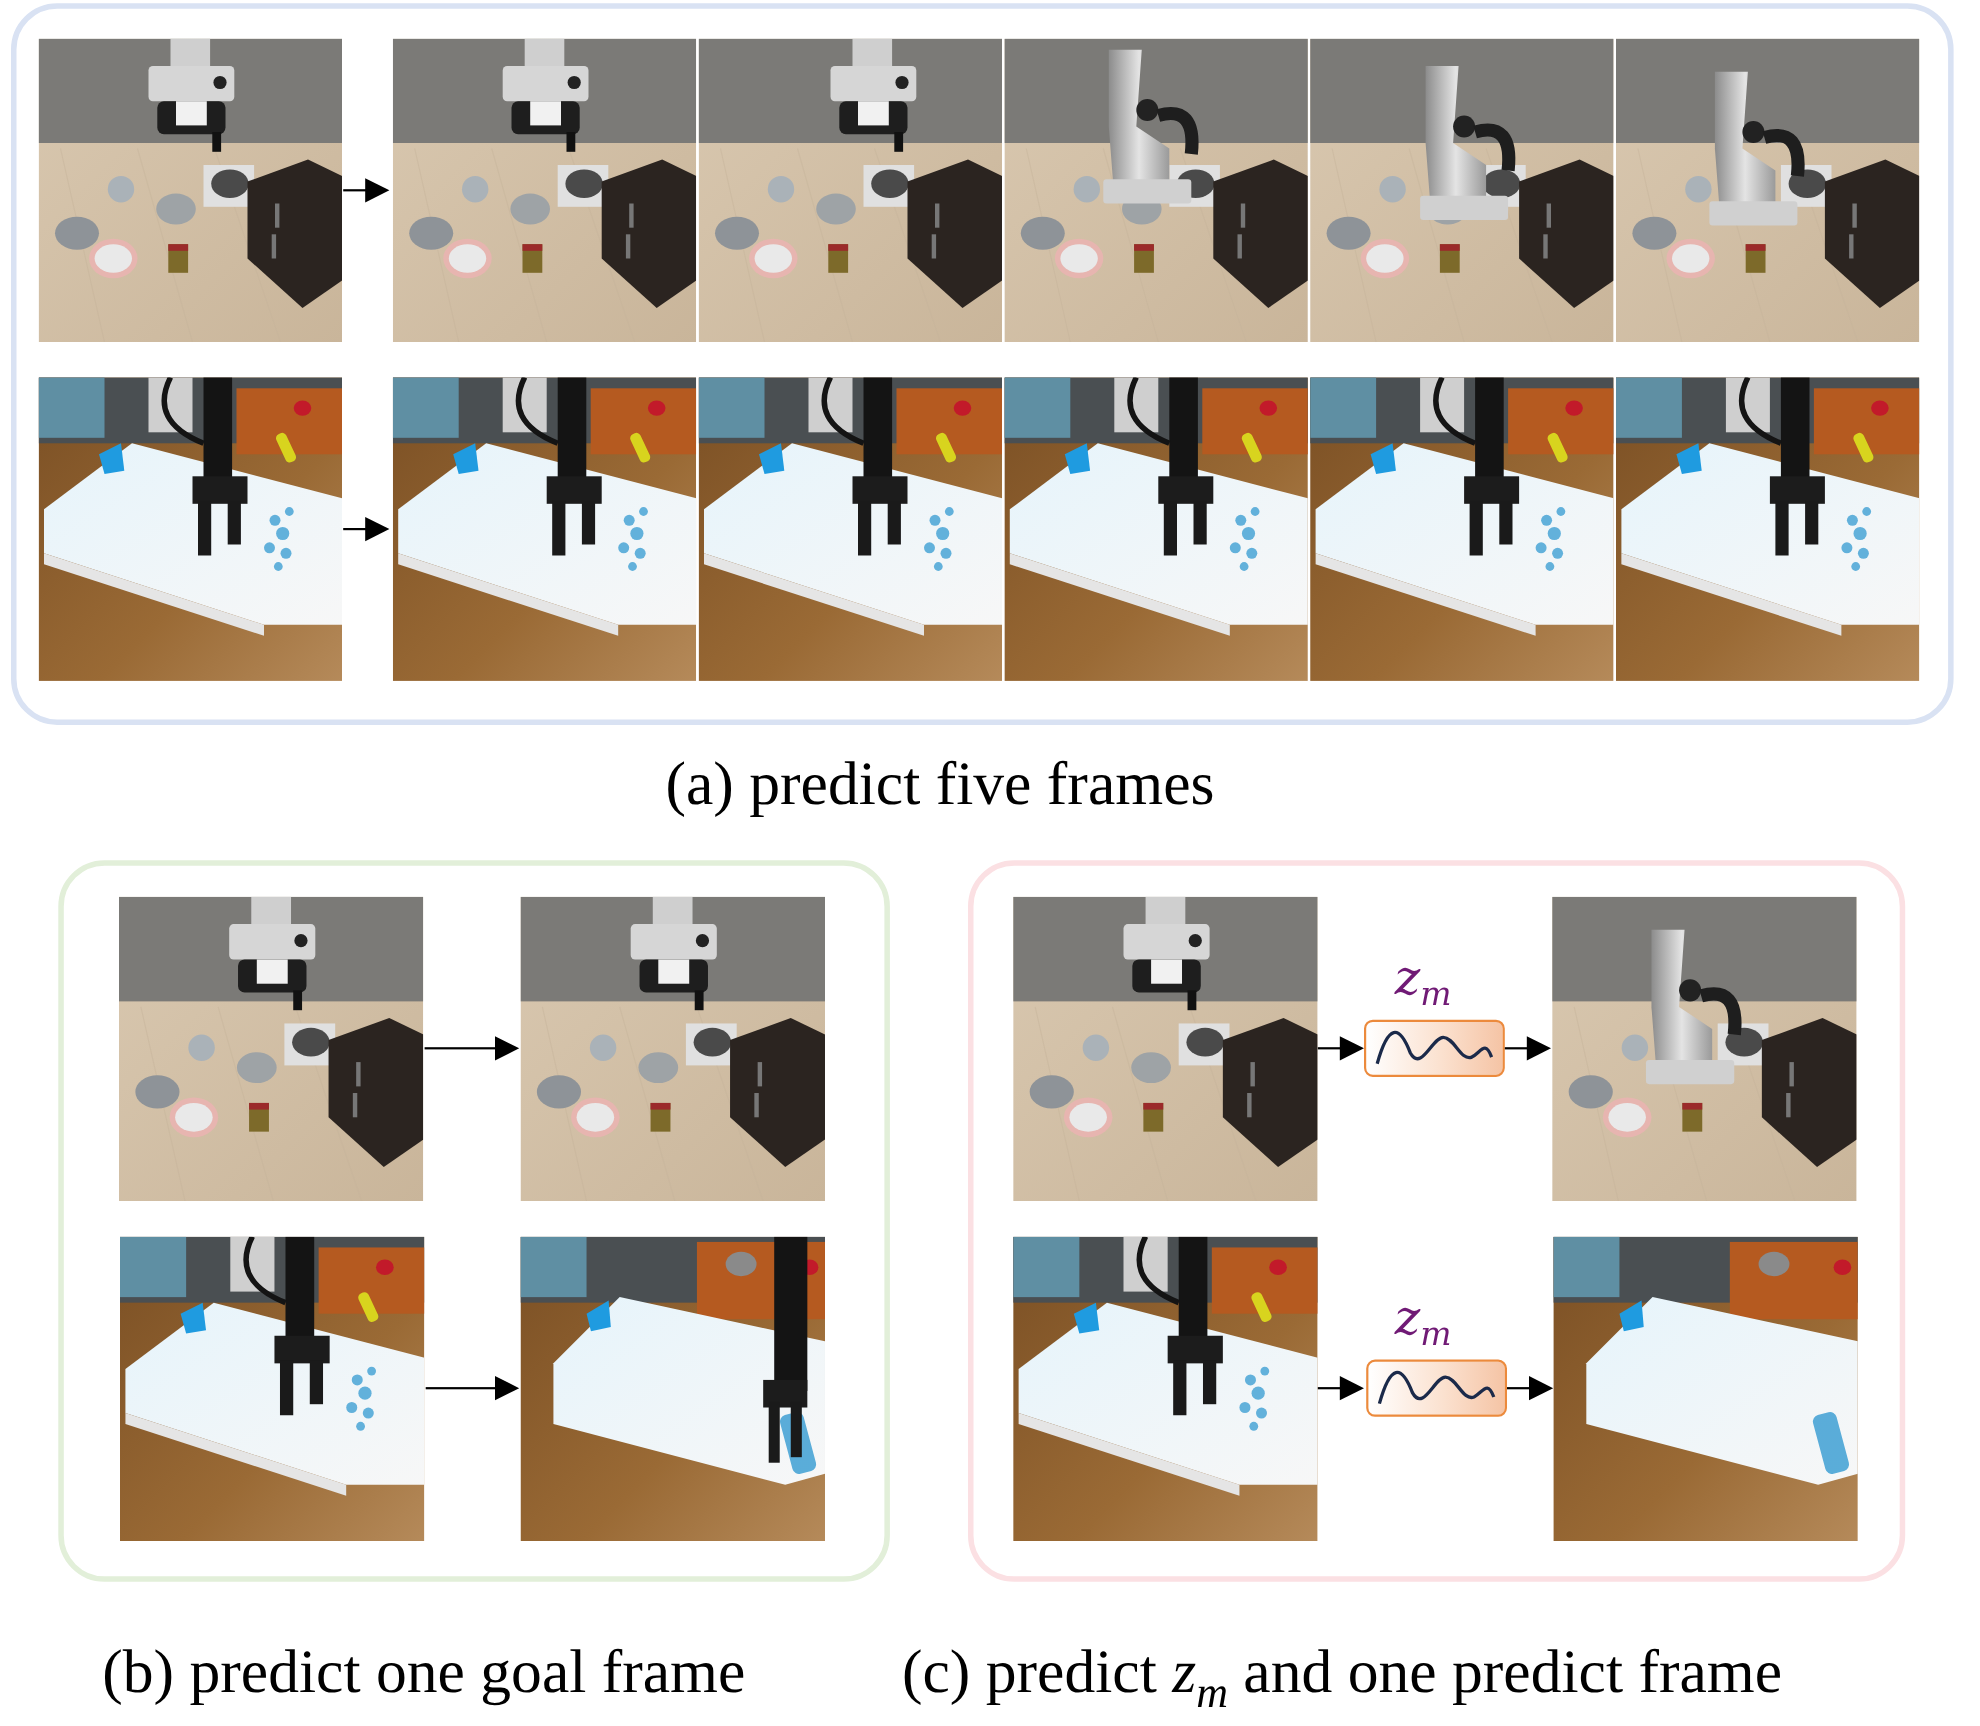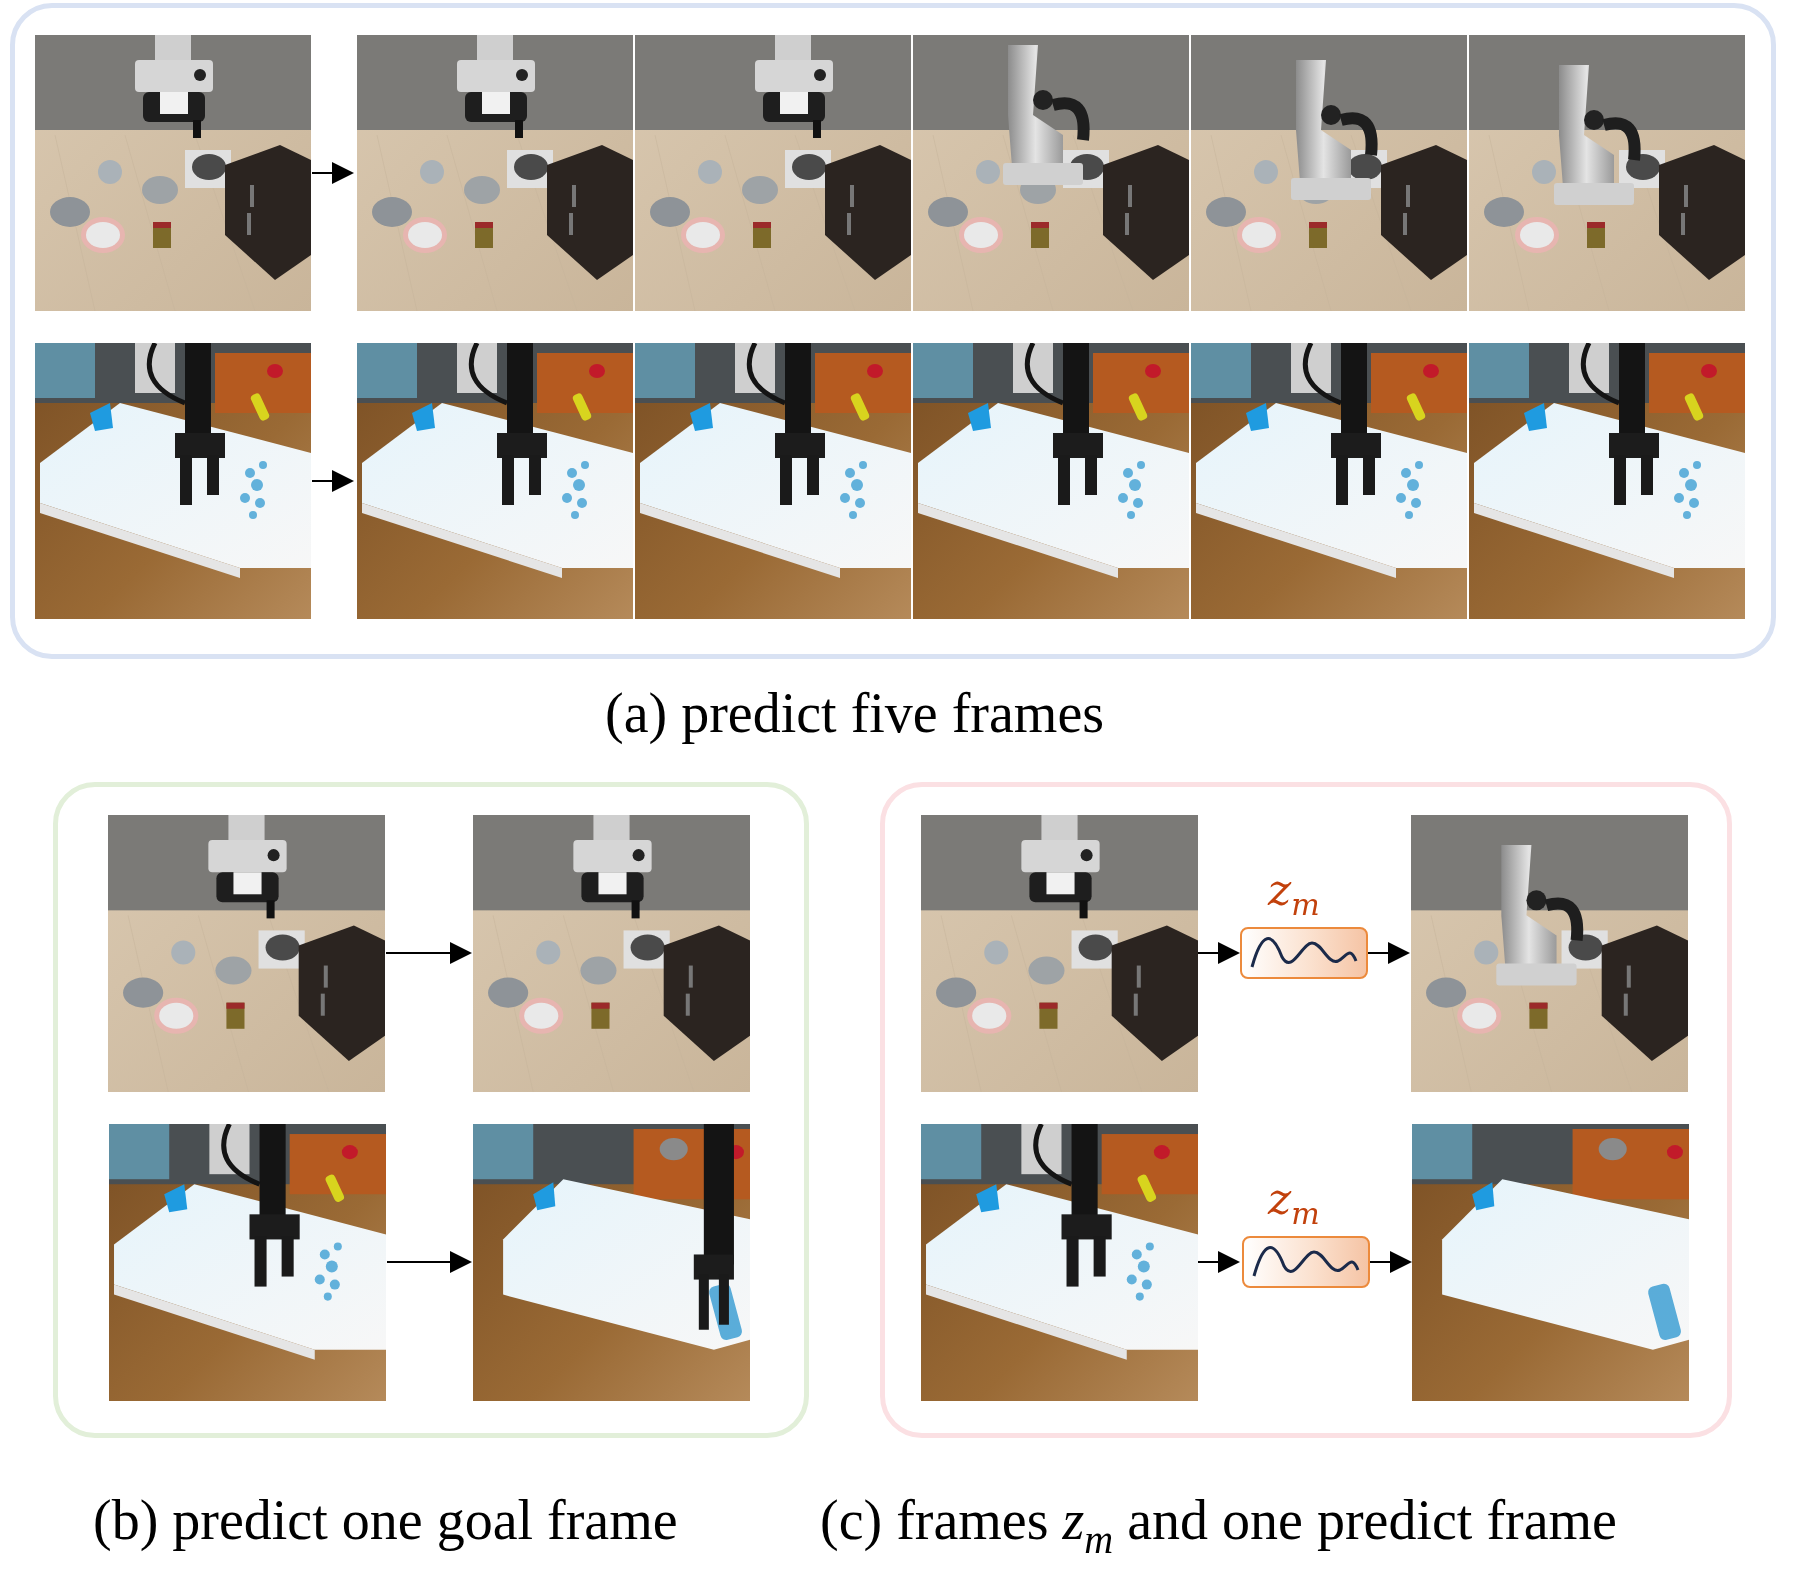--- a/index.html
+++ b/index.html
@@ -20,21 +20,21 @@
   .arrow { position: absolute; height: 0; }
   .arrow .line { position: absolute; left: 0; top: -1px; height: 2px; background: #000; }
   .arrow .head { position: absolute; top: -11px; width: 0; height: 0;
                  border-top: 11px solid transparent; border-bottom: 11px solid transparent;
                  border-left: 22px solid #000; }
 
   .zm-box { position: absolute; width: 128px; height: 52px; box-sizing: border-box;
             border: 2.5px solid #ec8a3c; border-radius: 8px;
             background: linear-gradient(90deg, #ffffff 0%, #fbe1cf 55%, #f5c4a5 100%); }
   .zm-box svg { position: absolute; left: 8px; top: 6px; width: 108px; height: 38px; }
-  .zm-label { position: absolute; font-size: 44px; font-style: italic; color: #c2410c; line-height: 1;
+  .zm-label { position: absolute; font-size: 44px; font-style: italic; color: #701a75; line-height: 1;
               font-family: "DejaVu Serif", "Liberation Serif", serif; }
   .zm-label sub { font-size: 30px; vertical-align: -10px; }
 </style>
 </head>
 <body>
 
 <svg width="0" height="0" style="position:absolute">
   <defs>
     <linearGradient id="woodSim" x1="0" y1="0" x2="1" y2="1">
       <stop offset="0" stop-color="#d9c8b0"></stop>
@@ -332,13 +332,13 @@
 <div class="arrow" style="left:1370px;top:1262px;">
   <div class="line" style="width:22px;"></div>
     <div class="head" style="left:20px;"></div>
 </div>
 <div class="frame" style="left:1412px;top:1124px;width:277px;height:277px;">
   <svg viewBox="0 0 276 276">
       <use href="#realClean"></use>
     </svg>
 </div>
 
-<div class="caption" style="left:820px;top:1492px;"><span>(c) frames </span><i>z</i><sub>m</sub><span> and one predict frame</span></div>
+<div class="caption" style="left:820px;top:1492px;"><span>(c) predict </span><i>z</i><sub>m</sub><span> and one predict frame</span></div>
 
 </body></html>

